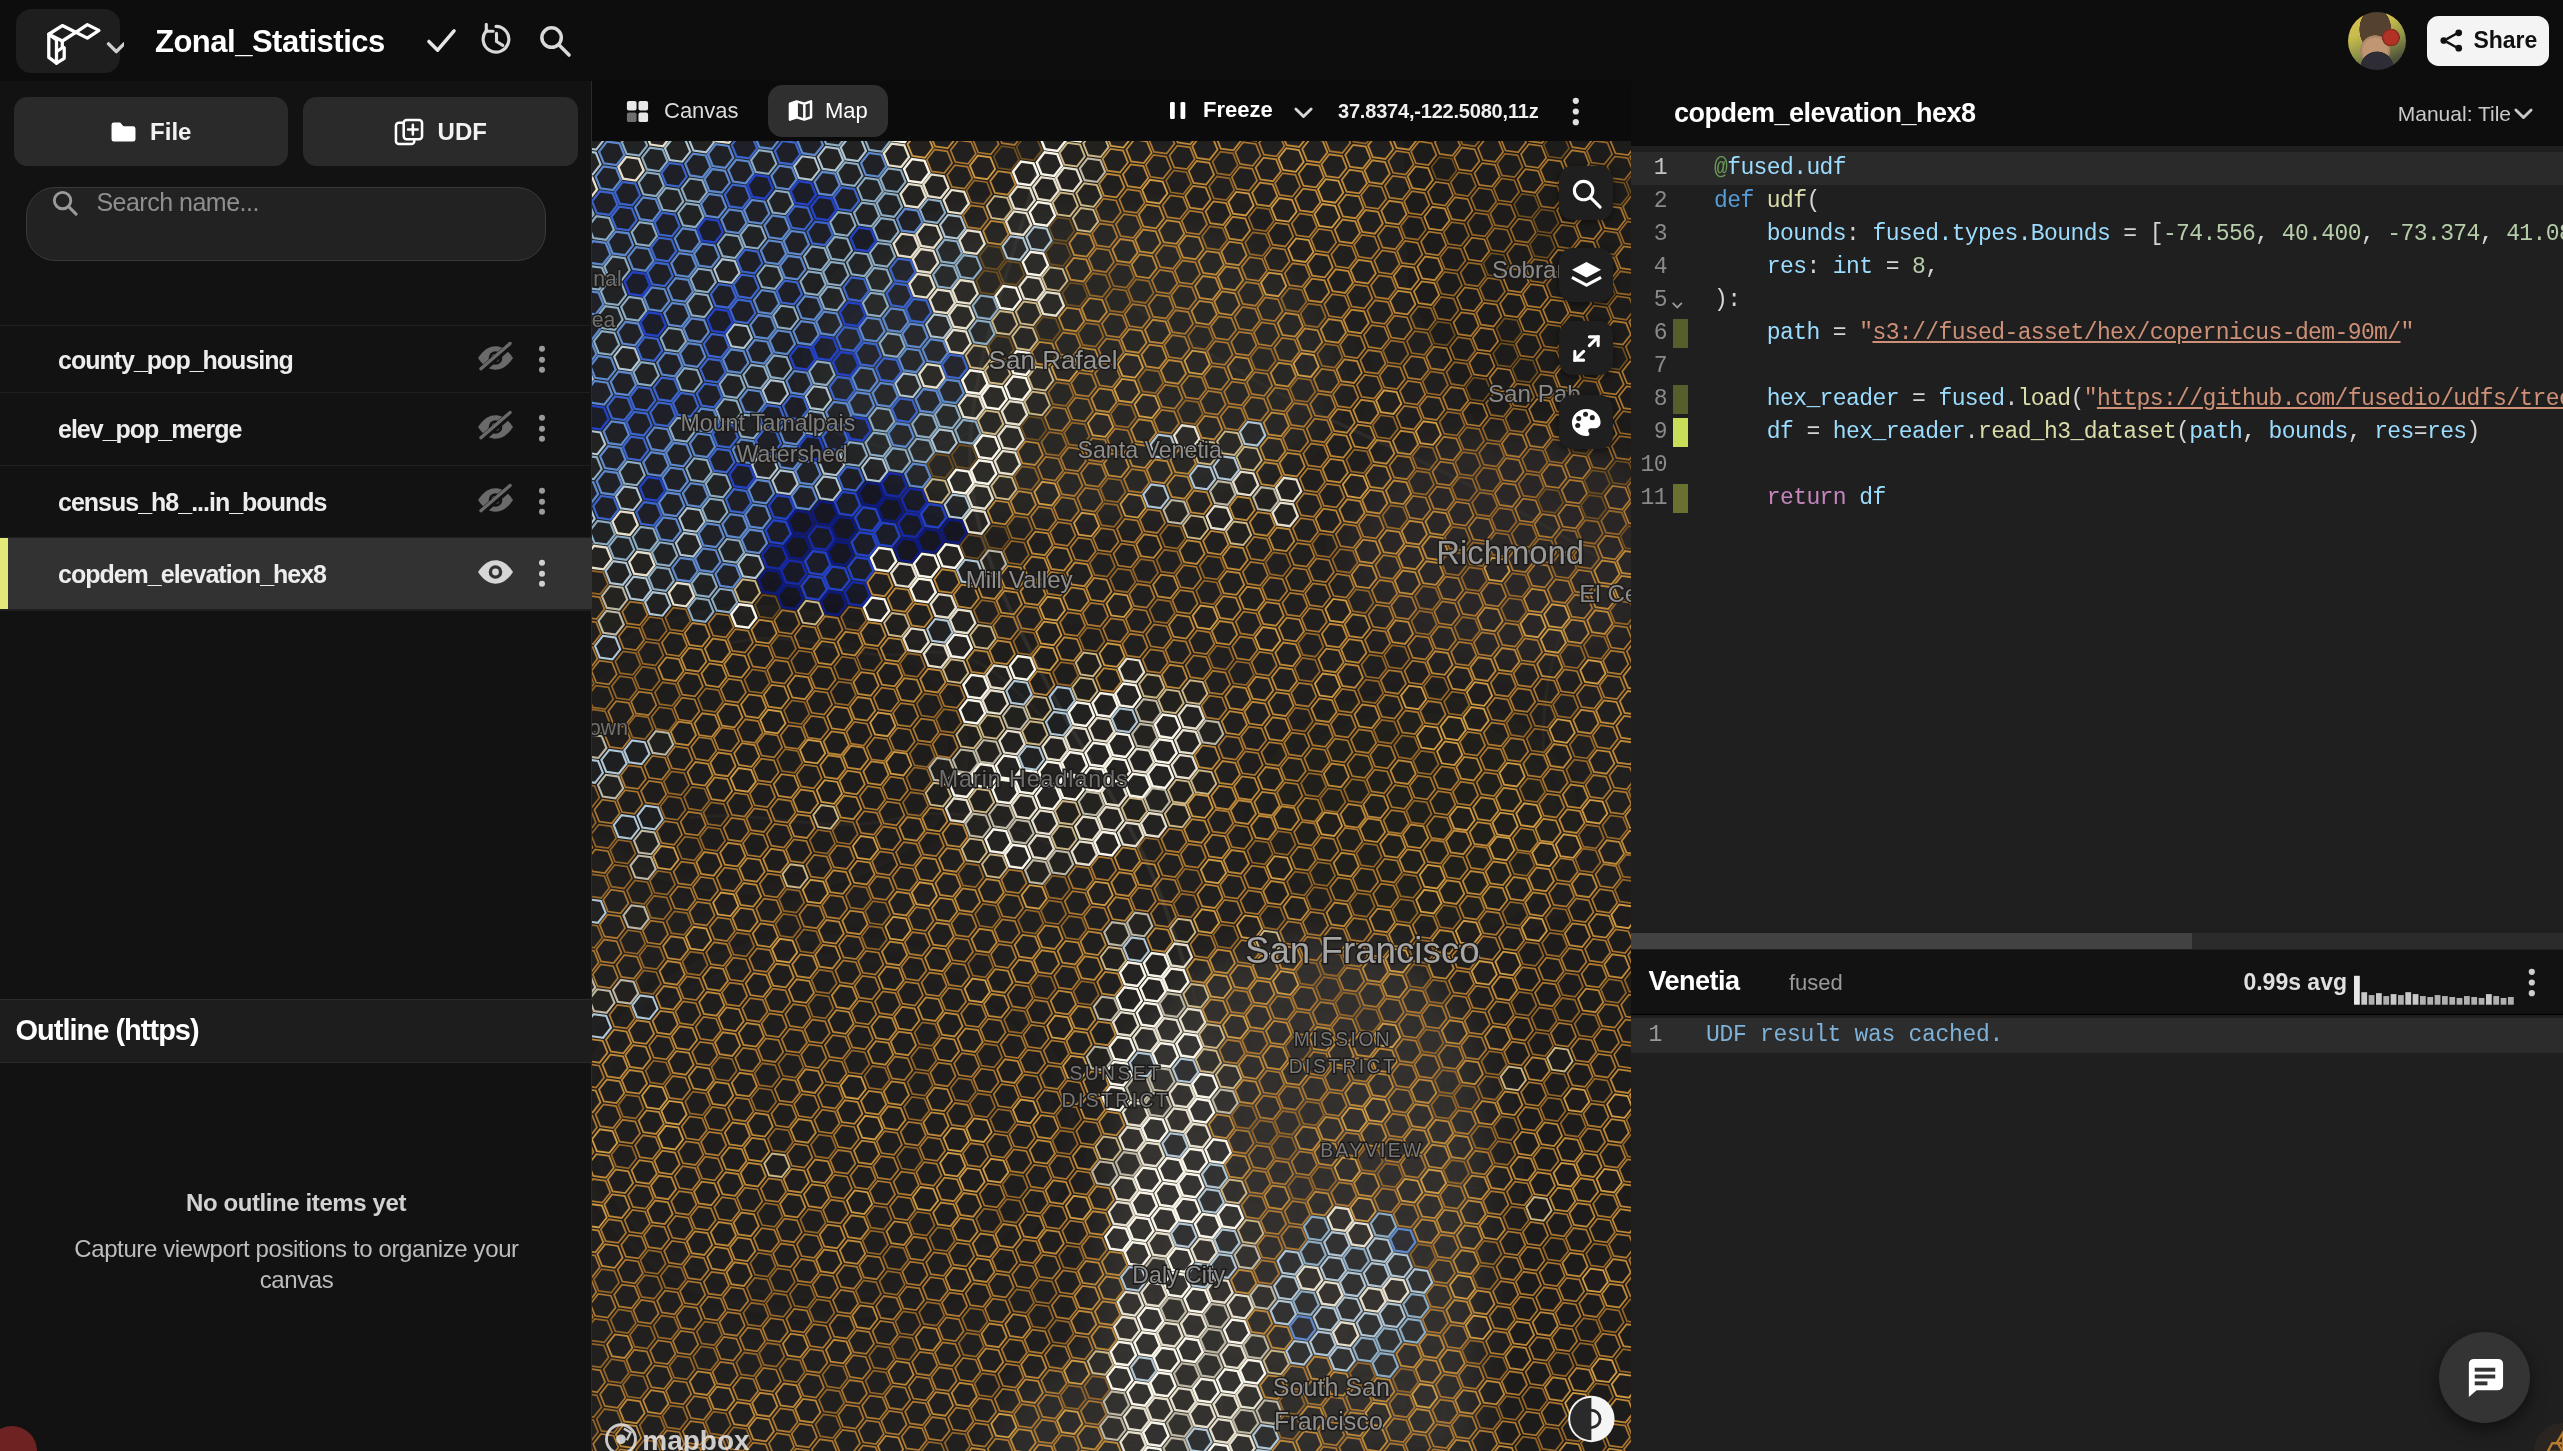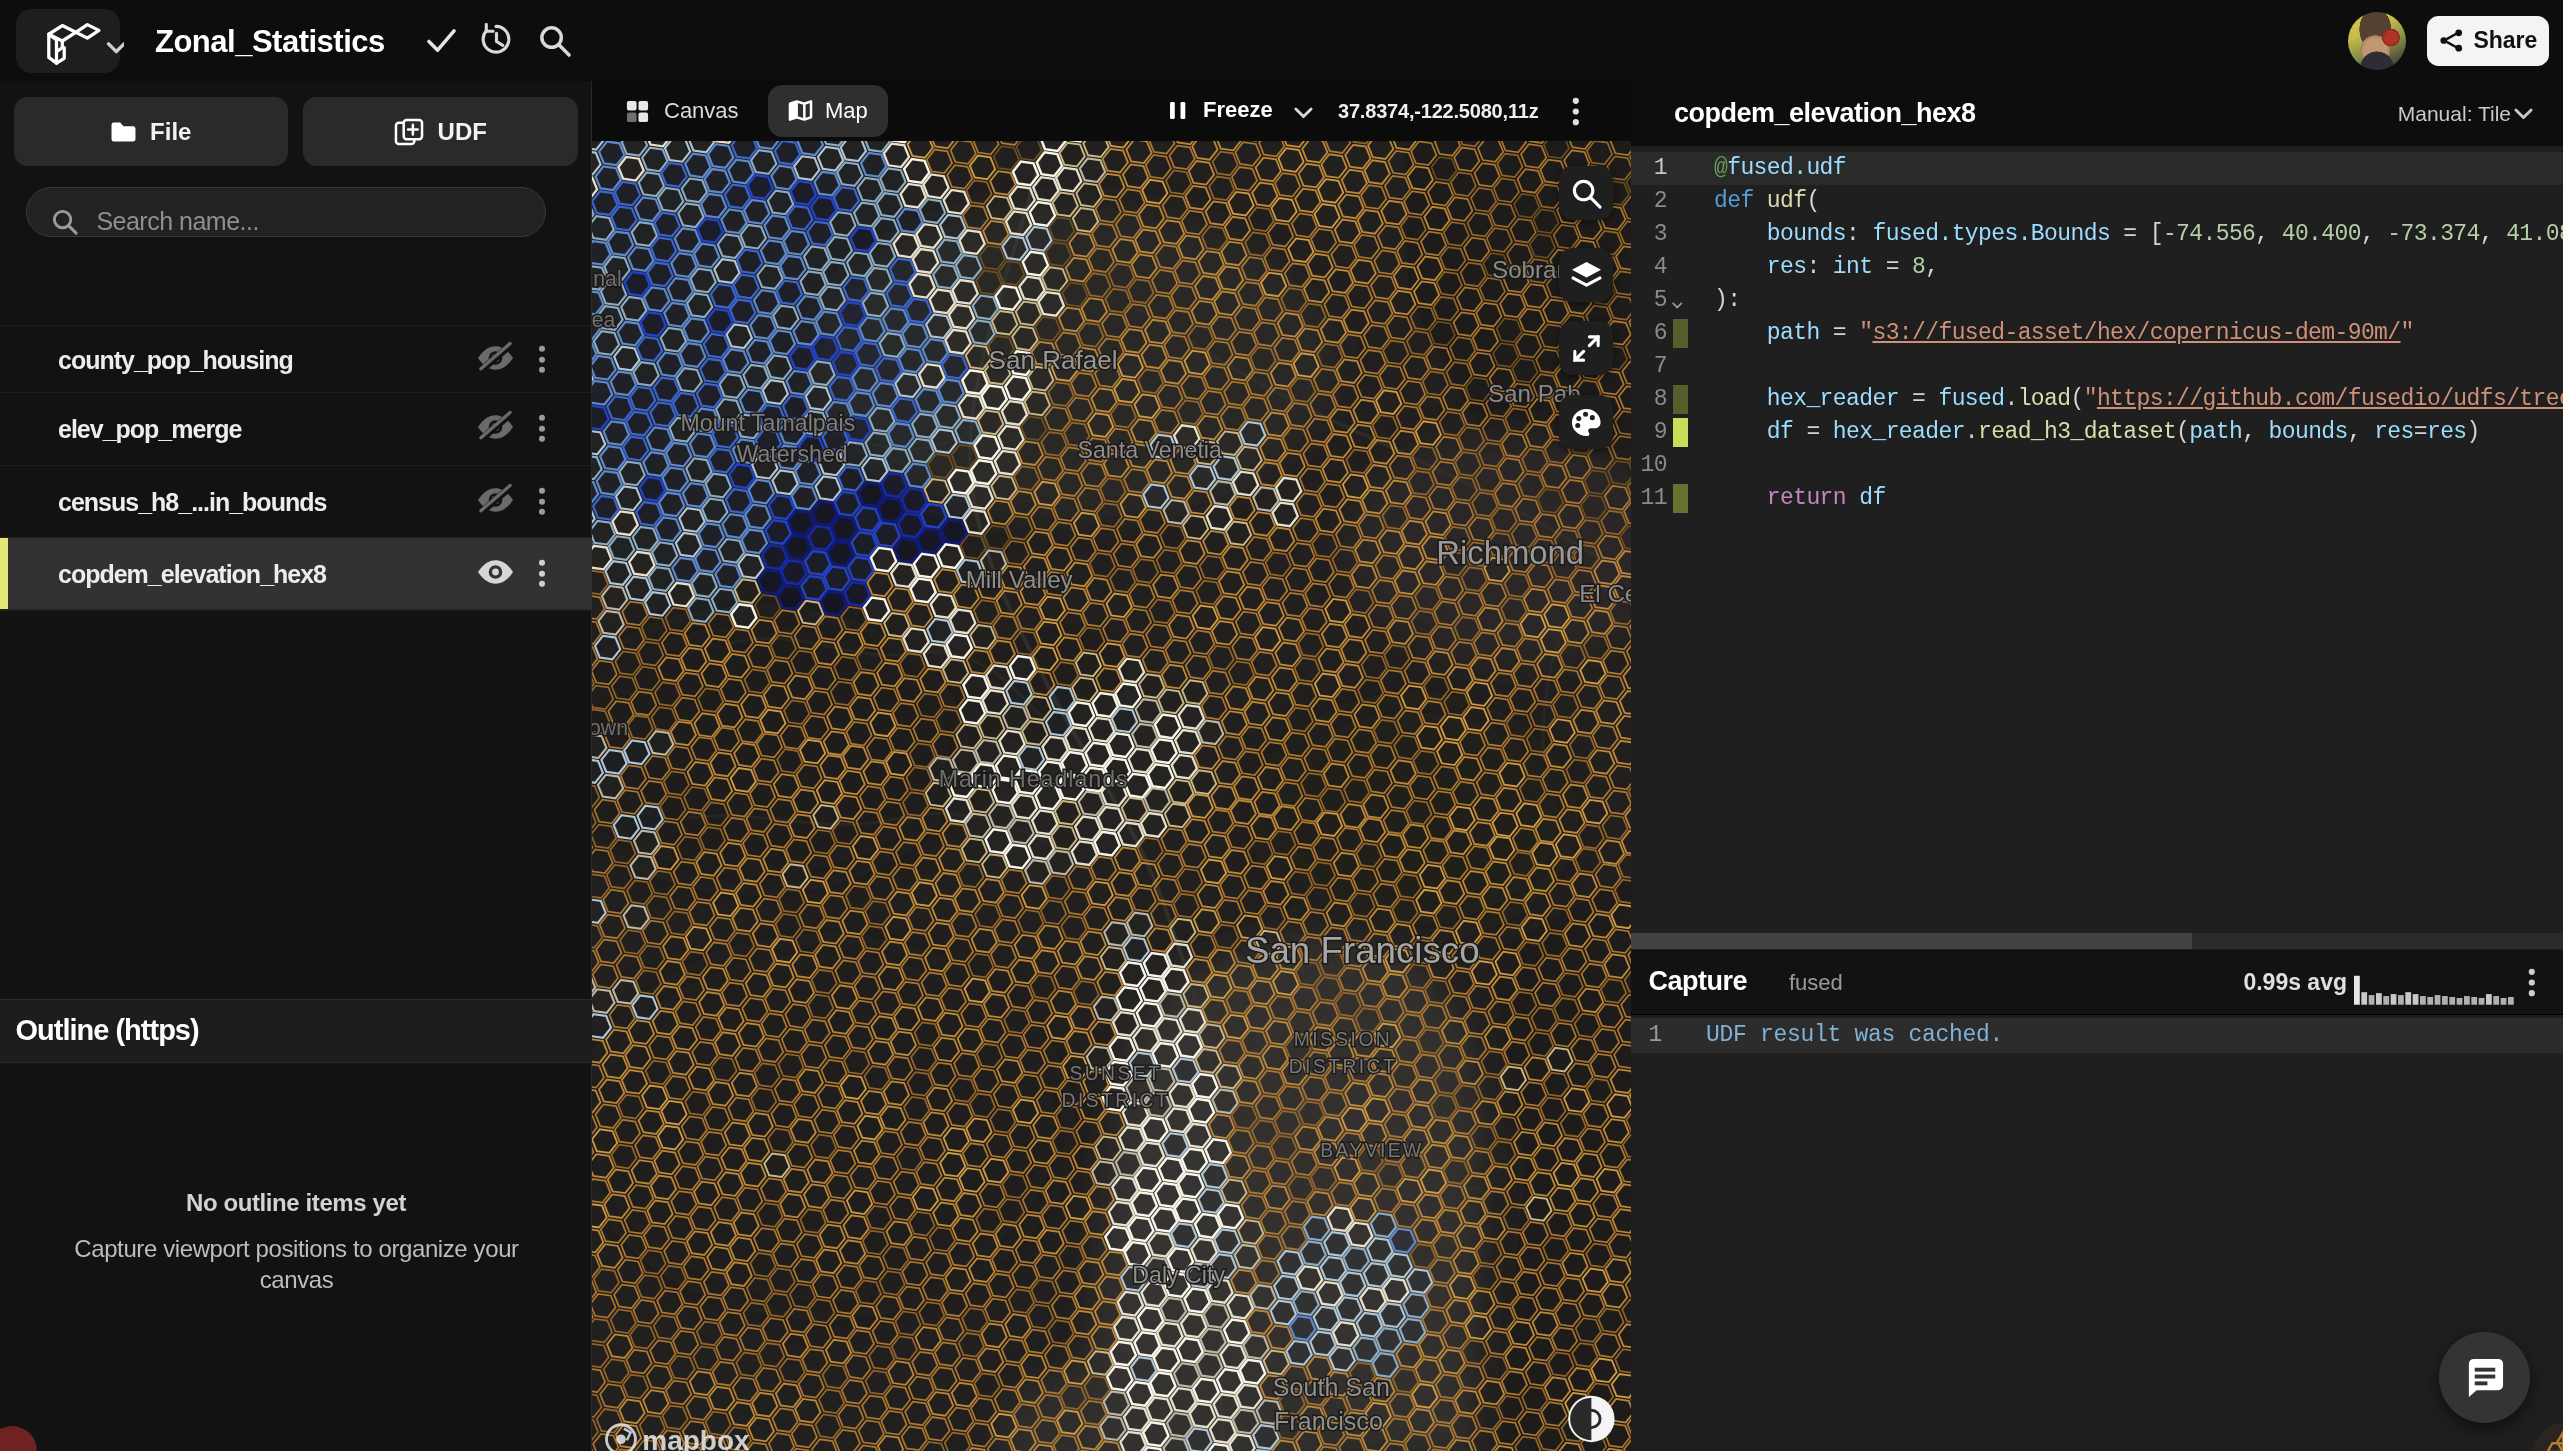--- a/index.html
+++ b/index.html
@@ -15,22 +15,22 @@
   radial-gradient(circle at 74% 44%,#b23326 0 12%,#822a20 16%,transparent 17%),
   radial-gradient(circle at 47% 66%,#c09673 0 24%,#a37e5f 30%,transparent 31%),
   radial-gradient(ellipse at 47% 30%,#544130 0 36%,transparent 37%),
   linear-gradient(155deg,#d8c44e 0%,#c9bc4c 32%,#8a9148 58%,#53553a 80%,#3a3830 100%)}
 #share{position:absolute;left:2427px;top:15.5px;width:122px;height:50px;border-radius:11.6px;background:#f4f4f4;
  display:flex;align-items:center;justify-content:center;gap:9.7px;color:#101010;font-size:23px;font-weight:700}
 
 #sidebar{position:absolute;left:0;top:81px;width:592px;height:1370px;background:#121212;border-right:1.9px solid #2a2a2a}
 .sbtn{position:absolute;top:16.4px;height:69px;border-radius:13.5px;background:#2a2a2a;display:flex;
  align-items:center;justify-content:center;gap:13.5px;color:#f2f2f2;font-size:24px;font-weight:700}
-#searchbox{position:absolute;left:26px;top:106px;width:520px;height:50px;border-radius:29px;background:#222;
- border:1.9px solid #3a3a3a;display:flex;align-items:flex-end;gap:17.4px;padding-left:23px;color:#8f8f8f;font-size:25px;letter-spacing:-0.5px}
+#searchbox{position:absolute;left:26px;top:106px;width:520px;height:74px;border-radius:29px;background:#222;
+ border:1.9px solid #3a3a3a;display:flex;align-items:flex-start;gap:17.4px;padding-left:23px;color:#8f8f8f;font-size:25px;letter-spacing:-0.5px}
 .row{position:absolute;left:0;width:592px;height:70px;border-top:1.9px solid #1f1f1f}
 .row .nm{position:absolute;left:58px;top:50%;transform:translateY(-50%);font-size:25px;font-weight:700;color:#ededed;letter-spacing:-1px}
 .rowsel{background:#323232}
 .stripe{position:absolute;left:0;top:0;width:7.7px;height:100%;background:#e3e878}
 .eye{position:absolute;left:474px;top:50%;transform:translateY(-50%)}
 .kebab{position:absolute;left:539px;top:50%;transform:translateY(-50%);width:5.8px}
 .kdot{width:5.8px;height:5.8px;border-radius:50%;background:#9a9a9a;margin:4.8px 0}
 #outhead{position:absolute;left:0;top:918px;width:592px;height:64px;background:#1d1d1d;border-top:1.9px solid #2b2b2b;
  border-bottom:1.9px solid #2b2b2b;line-height:60px;padding-left:15.5px;font-size:29px;font-weight:700;color:#fff;letter-spacing:-1px}
 #noitems{position:absolute;left:0;top:1108px;width:592px;text-align:center;font-size:24px;font-weight:700;color:#d2d2d2;letter-spacing:-0.4px}
@@ -387,21 +387,21 @@
           </svg>
         </div>
     </div>
     <div id="code"><div class="cline hl"><span class="lnum lnum1">1</span><span class="ctext"><span class="tk-g">@</span><span class="tk-v">fused.udf</span></span></div><div class="cline"><span class="lnum">2</span><span class="ctext"><span class="tk-b">def</span><span class="tk-w"> </span><span class="tk-f">udf</span><span class="tk-w">(</span></span></div><div class="cline"><span class="lnum">3</span><span class="ctext"><span class="tk-w">    </span><span class="tk-v">bounds</span><span class="tk-w">: </span><span class="tk-v">fused.types.Bounds</span><span class="tk-w"> = [</span><span class="tk-n">-74.556</span><span class="tk-w">, </span><span class="tk-n">40.400</span><span class="tk-w">, </span><span class="tk-n">-73.374</span><span class="tk-w">, </span><span class="tk-n">41.087</span></span></div><div class="cline"><span class="lnum">4</span><span class="ctext"><span class="tk-w">    </span><span class="tk-v">res</span><span class="tk-w">: </span><span class="tk-v">int</span><span class="tk-w"> = </span><span class="tk-n">8</span><span class="tk-w">,</span></span></div><div class="cline"><span class="lnum">5</span><svg class="gmark" style="background:none;left:39px;top:7.7px" width="21" height="17.4" viewBox="0 0 22 18">
             <path d="M4 5 l7 7 7-7" fill="none" stroke="#9a9a9a" stroke-width="2.6"></path>
           </svg><span class="ctext"><span class="tk-w">):</span></span></div><div class="cline"><span class="lnum">6</span><div class="gmark" style="background:#585d2c"></div><span class="ctext"><span class="tk-w">    </span><span class="tk-v">path</span><span class="tk-w"> = </span><span class="tk-s">"</span><span class="tk-s lk">s3://fused-asset/hex/copernicus-dem-90m/</span><span class="tk-s">"</span></span></div><div class="cline"><span class="lnum">7</span><span class="ctext"></span></div><div class="cline"><span class="lnum">8</span><div class="gmark" style="background:#585d2c"></div><span class="ctext"><span class="tk-w">    </span><span class="tk-v">hex_reader</span><span class="tk-w"> = </span><span class="tk-v">fused</span><span class="tk-w">.</span><span class="tk-f">load</span><span class="tk-w">(</span><span class="tk-s">"</span><span class="tk-s lk">https://github.com/fusedio/udfs/tree/main/public/common/</span></span></div><div class="cline"><span class="lnum">9</span><div class="gmark" style="background:#c8dd58"></div><span class="ctext"><span class="tk-w">    </span><span class="tk-v">df</span><span class="tk-w"> = </span><span class="tk-v">hex_reader</span><span class="tk-w">.</span><span class="tk-f">read_h3_dataset</span><span class="tk-w">(</span><span class="tk-v">path</span><span class="tk-w">, </span><span class="tk-v">bounds</span><span class="tk-w">, </span><span class="tk-v">res</span><span class="tk-w">=</span><span class="tk-v">res</span><span class="tk-w">)</span></span></div><div class="cline"><span class="lnum">10</span><span class="ctext"></span></div><div class="cline"><span class="lnum">11</span><div class="gmark" style="background:#6a7030"></div><span class="ctext"><span class="tk-w">    </span><span class="tk-k">return</span><span class="tk-w"> </span><span class="tk-v">df</span></span></div></div>
     <div id="hscroll">
         <div id="hthumb"></div>
       </div>
     <div id="runbar">
-      <div id="runtitle">Capture</div>
+      <div id="runtitle">Venetia</div>
       <div id="runfused">fused</div>
       <div id="runavg">0.99s avg</div>
       <div id="hist"><svg width="164" height="43" viewBox="0 0 170 44" xmlns="http://www.w3.org/2000/svg">
             <rect x="0" y="14" width="6" height="30" fill="#e8e8e8"></rect>
             <rect x="7.6" y="31" width="6" height="13" fill="#c9c9c9"></rect>
             <rect x="15.2" y="34" width="6" height="10" fill="#b0b0b0"></rect>
             <rect x="22.799999999999997" y="32" width="6" height="12" fill="#c9c9c9"></rect>
             <rect x="30.4" y="35" width="6" height="9" fill="#b0b0b0"></rect>
             <rect x="38.0" y="33" width="6" height="11" fill="#c9c9c9"></rect>
             <rect x="45.6" y="34" width="6" height="10" fill="#b0b0b0"></rect>

